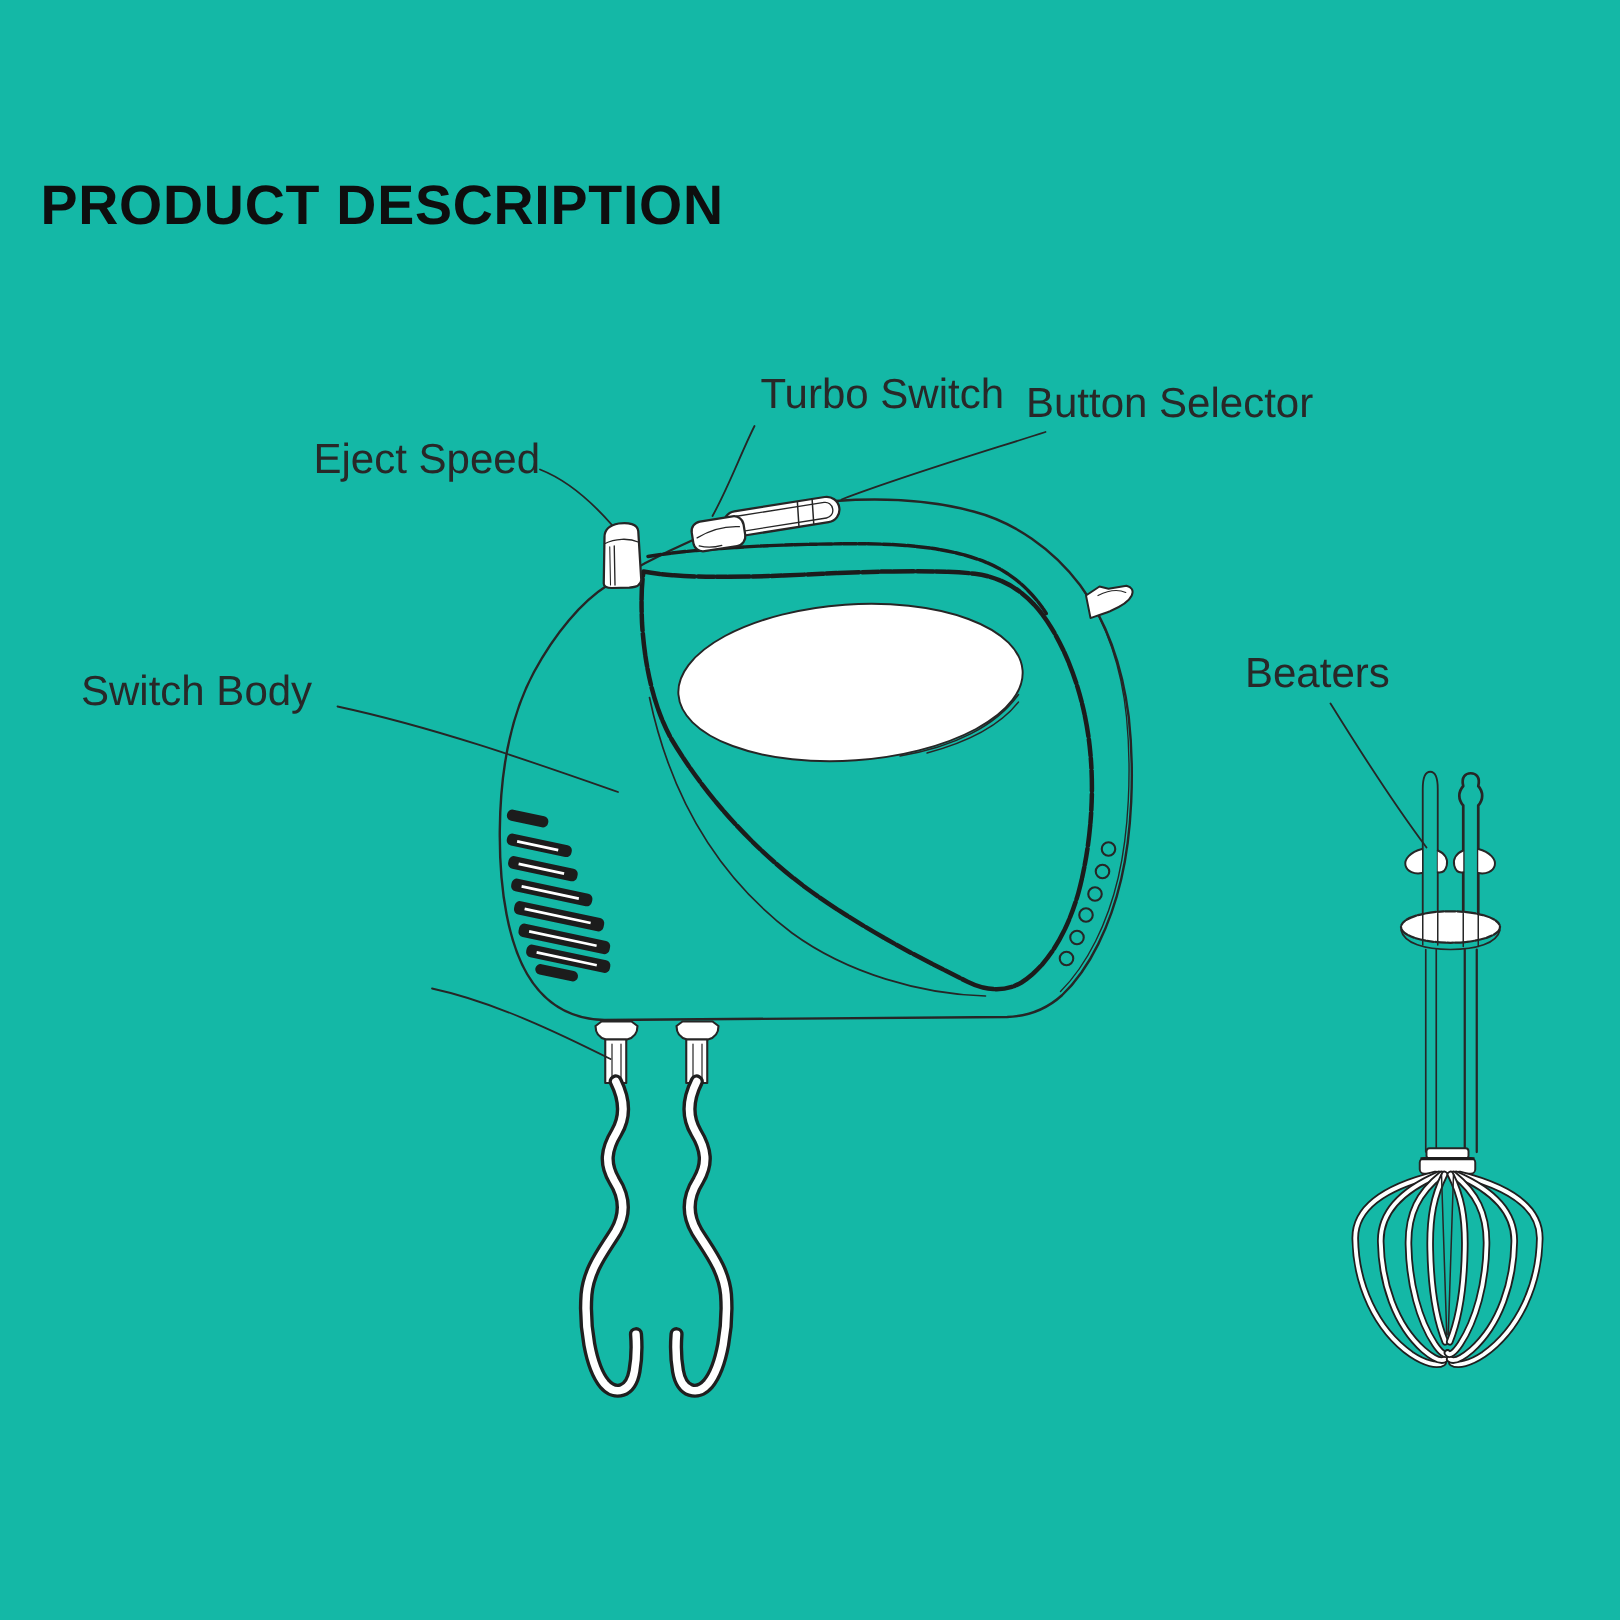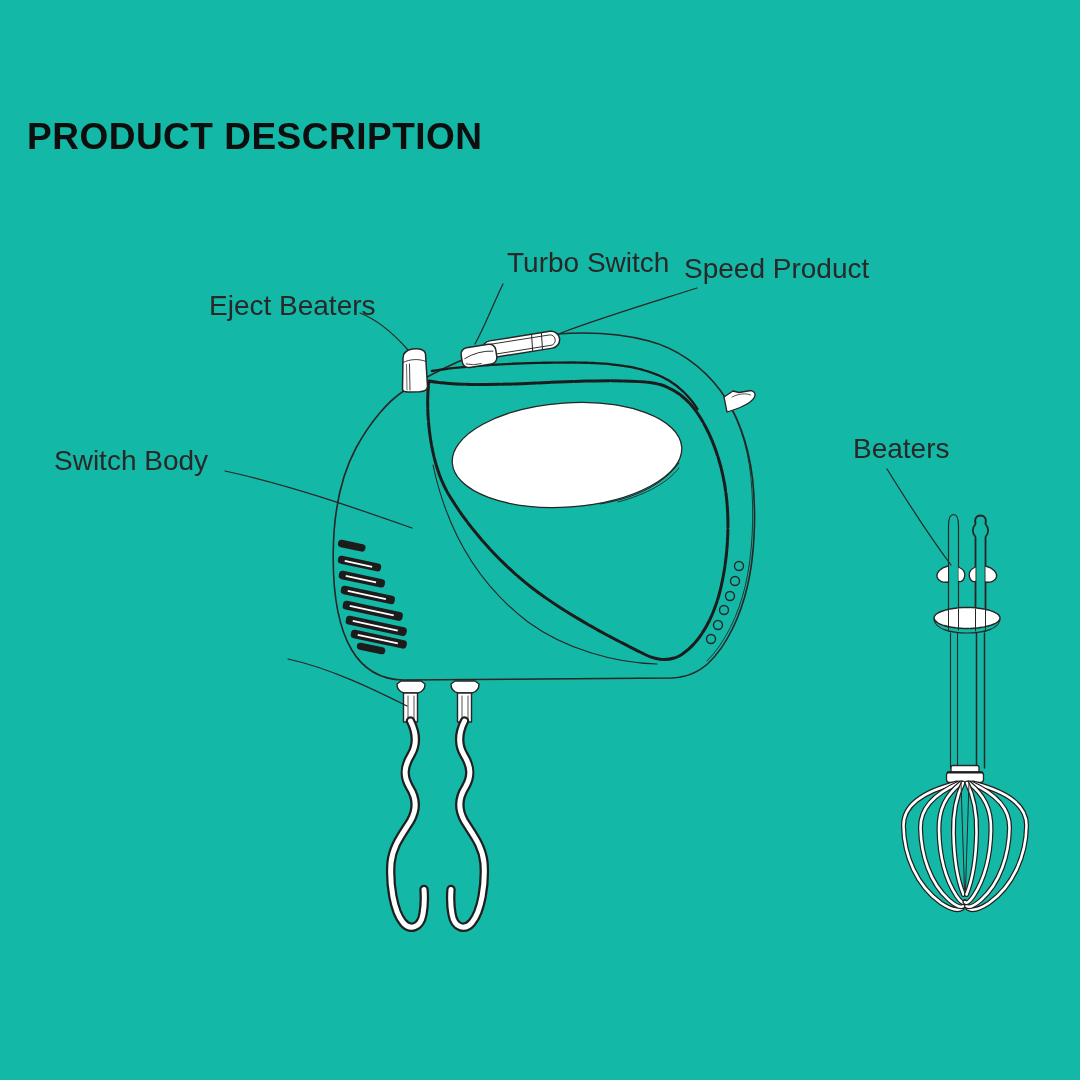--- a/index.html
+++ b/index.html
@@ -25,21 +25,21 @@
   .callout {
     position: absolute;
     font-size: 28px;
     color: #282828;
     white-space: nowrap;
   }
   .co-turbo   { left: 464px; top: 247px; margin-left: 43px; }
   .co-speed   { left: 684px; top: 253px; }
   .co-eject   { left: 209px; top: 290px; }
   .co-body    { left:  54px; top: 445px; }
-  .co-beaters { left: 853px; top: 433px; text-align: right; }
+  .co-beaters { left: 830px; top: 433px; text-align: right; }
   .co-dough   { left: 111px; top: 641px; }
 
   .ln   { fill: none; stroke: #262626; stroke-linecap: round; stroke-linejoin: round; }
   .ink  { stroke: #1c1c1c; }
   .wfill{ fill: #ffffff; }
   .nfill{ fill: none; }
 </style>
 </head>
 <body>
 
@@ -302,18 +302,18 @@
       <path class="ln" stroke-width="1.2" d="M 697 288 C 650 303 600 318 561 333"></path>
       <path class="ln" stroke-width="1.2" d="M 225 471 C 290 485 355 508 412 528"></path>
       <path class="ln" stroke-width="1.2" d="M 288 659 C 330 668 375 690 407 706"></path>
       <path class="ln" stroke-width="1.2" d="M 887 469 C 905 498 930 537 951 565"></path>
     </g>
   </svg>
 
   <div class="page-title">PRODUCT DESCRIPTION</div>
 
   <div class="callout co-turbo">Turbo Switch</div>
-  <div class="callout co-speed">Speed Product</div>
-  <div class="callout co-eject">Eject Beaters</div>
+  <div class="callout co-speed">Button Selector</div>
+  <div class="callout co-eject">Eject Speed</div>
   <div class="callout co-body">Switch Body</div>
   <div class="callout co-beaters">Beaters</div>
 
 </div>
 
 </body></html>

